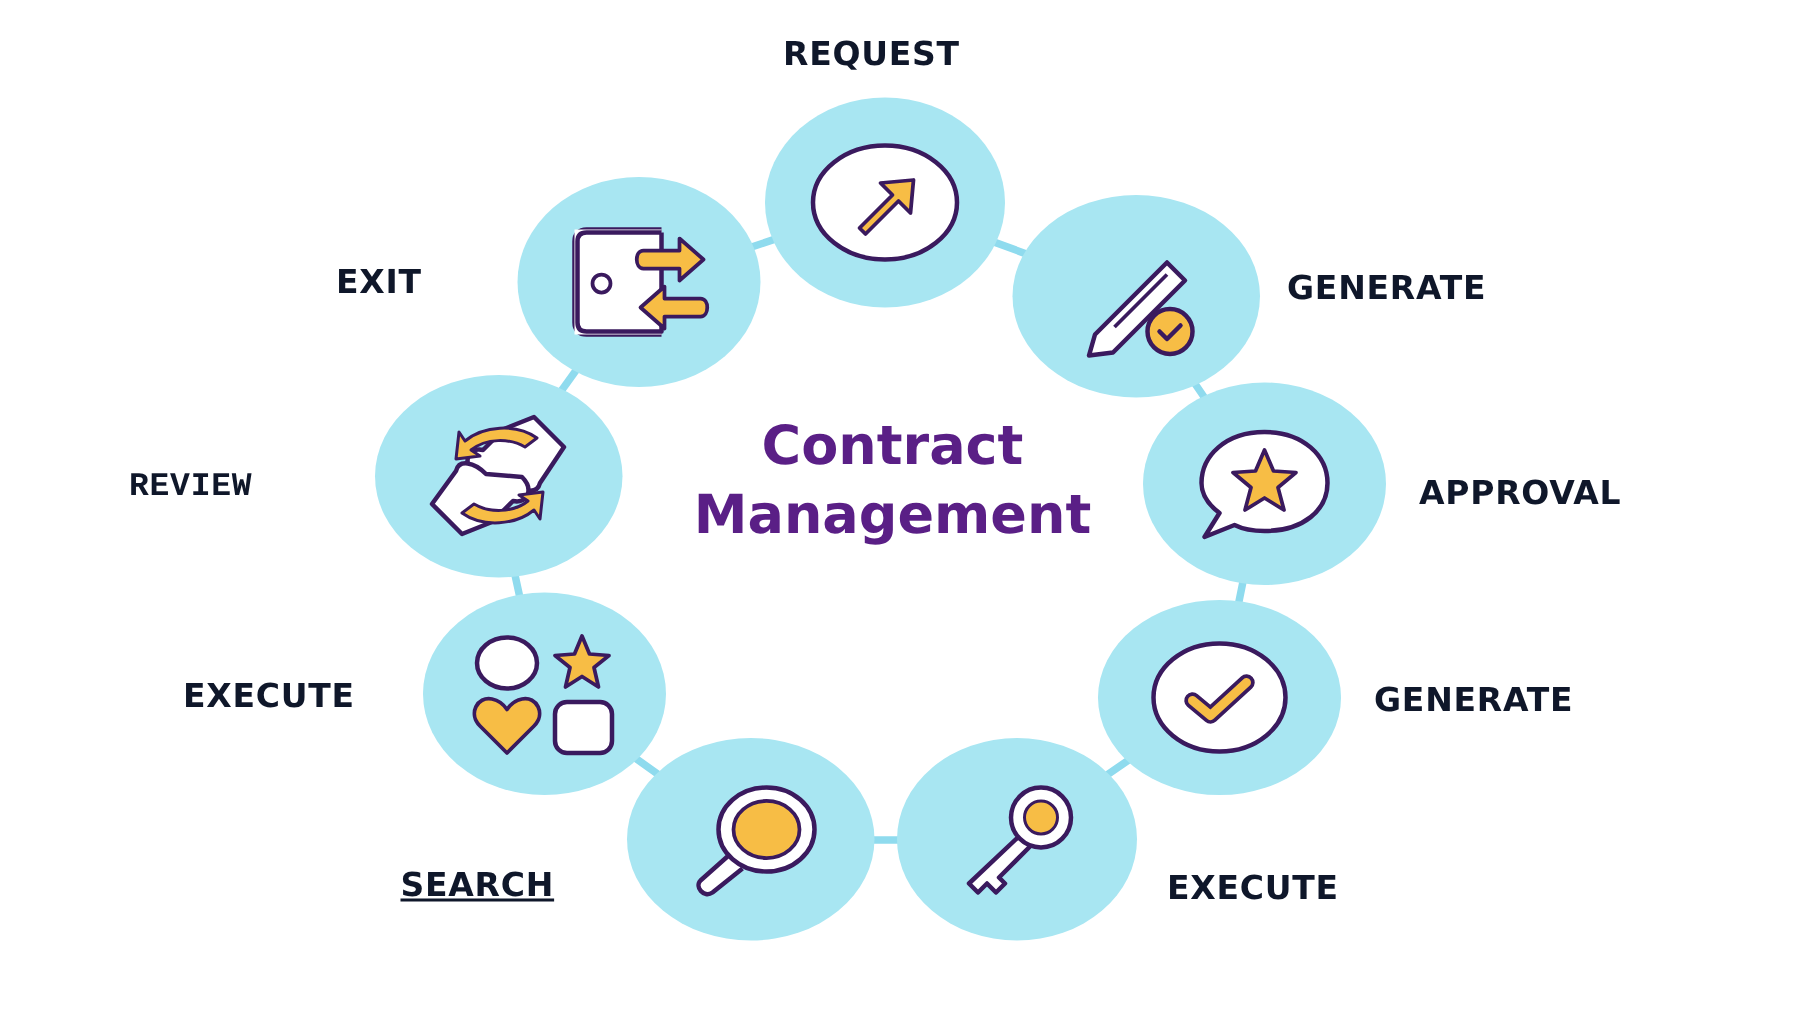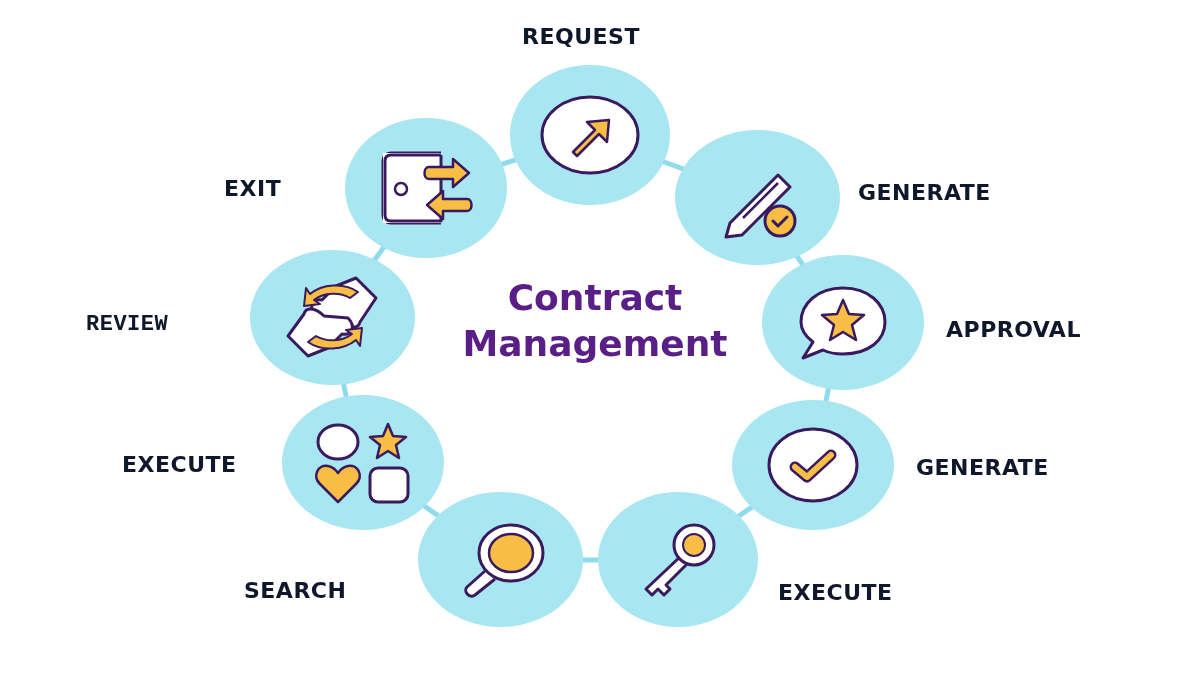--- a/index.html
+++ b/index.html
@@ -72,21 +72,21 @@
 </div>
 <div class="label" style="left:778px;top:580px;">EXECUTE</div>
 
 <div class="node" style="left:418px;top:492px;width:165px;height:135px;">
   <svg width="100" height="90" viewBox="0 0 100 90">
     <path d="M34 56 L16 72 C12 76 18 84 24 80 L44 64" fill="#fff" stroke="#3a1a5e" stroke-width="3" stroke-linejoin="round"></path>
     <ellipse cx="60" cy="38" rx="32" ry="28" fill="#fff" stroke="#3a1a5e" stroke-width="3"></ellipse>
     <ellipse cx="60" cy="38" rx="22" ry="19" fill="#f7bd45" stroke="#3a1a5e" stroke-width="2.5"></ellipse>
   </svg>
 </div>
-<div class="label" style="left:244px;top:578px;">SEARCH</div>
+<div class="label" style="left:267px;top:578px;text-decoration:underline;">SEARCH</div>
 
 <div class="node" style="left:282px;top:395px;width:162px;height:135px;">
   <svg width="110" height="90" viewBox="0 0 110 90">
     <ellipse cx="30" cy="24" rx="20" ry="17" fill="#fff" stroke="#3a1a5e" stroke-width="3"></ellipse>
     <path d="M80 6 L85 18 L98 19 L88 27 L91 40 L80 33 L69 40 L72 27 L62 19 L75 18 Z" fill="#f7bd45" stroke="#3a1a5e" stroke-width="2.5" stroke-linejoin="round"></path>
     <path d="M30 84 L12 66 C4 58 10 46 20 48 C25 49 28 52 30 55 C32 52 35 49 40 48 C50 46 56 58 48 66 Z" fill="#f7bd45" stroke="#3a1a5e" stroke-width="2.5" stroke-linejoin="round"></path>
     <rect x="62" y="50" width="38" height="34" rx="8" fill="#fff" stroke="#3a1a5e" stroke-width="3"></rect>
   </svg>
 </div>
 <div class="label" style="left:122px;top:452px;">EXECUTE</div>

